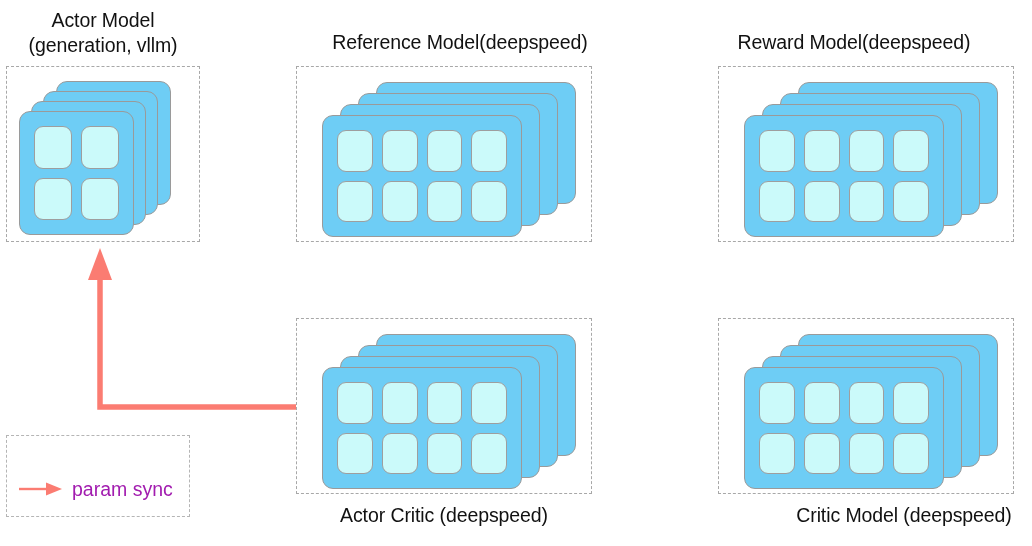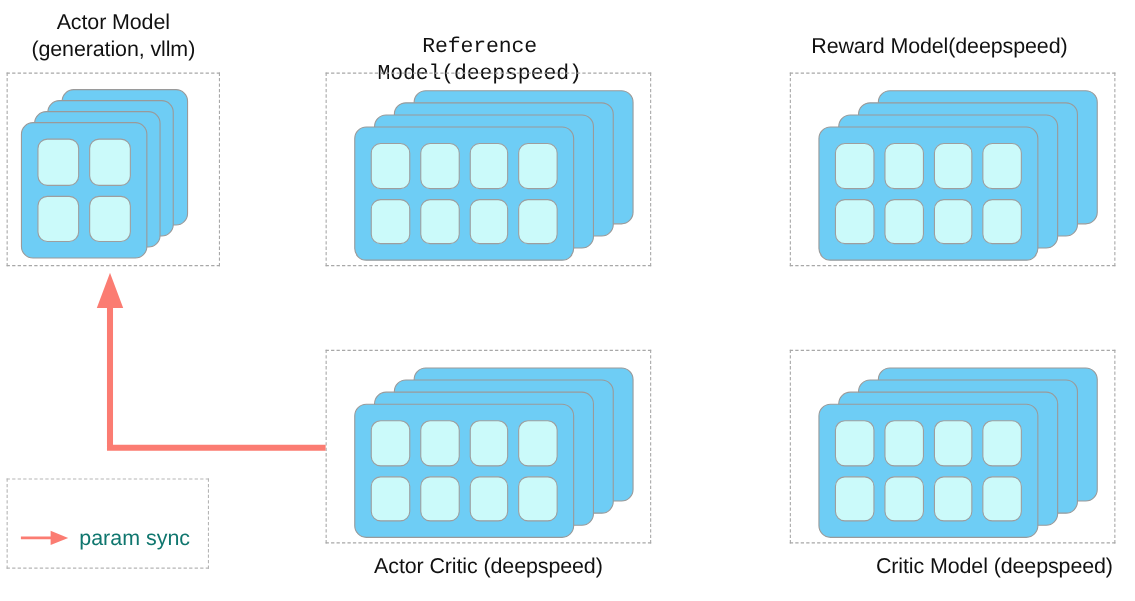--- a/index.html
+++ b/index.html
@@ -61,21 +61,21 @@
   .arrow-svg{position:absolute;left:0;top:0;width:1032px;height:546px;pointer-events:none;}
 
   
   .legend{position:absolute;box-sizing:border-box;border:1.6px dashed #b5b5b5;}
   .legend-row{
     position:absolute;
     display:flex;
     align-items:center;
     gap:8px;
   }
-  .legend-label{font-size:19.5px;color:#0f766e;line-height:22px;white-space:nowrap;}
+  .legend-label{font-size:19.5px;color:#a21caf;line-height:22px;white-space:nowrap;}
 </style>
 </head>
 <body>
 
 <div class="canvas">
 
   <div class="title" style="left:6px;top:8px;width:194px;">Actor Model
 (generation, vllm)</div>
   <div class="group" style="left:6px;top:66px;width:194px;height:176px;"></div>
   <div class="stack" style="left:6px;top:66px;width:194px;height:176px;">
@@ -83,21 +83,21 @@
     <div class="card back" style="left:37px;top:25px;width:115px;height:124px;"></div>
     <div class="card back" style="left:25px;top:35px;width:115px;height:124px;"></div>
     <div class="card front grid2x2" style="left:13px;top:45px;width:115px;height:124px;">
       <div class="cell"></div>
       <div class="cell"></div>
       <div class="cell"></div>
       <div class="cell"></div>
     </div>
   </div>
 
-  <div class="title" style="left:288px;top:30px;width:296px;font-family:Liberation Mono, monospace;">Reference Model(deepspeed)</div>
+  <div class="title" style="left:312px;top:30px;width:296px;">Reference Model(deepspeed)</div>
   <div class="group" style="left:296px;top:66px;width:296px;height:176px;"></div>
   <div class="stack" style="left:296px;top:66px;width:296px;height:176px;">
     <div class="card back" style="left:80px;top:16px;width:200px;height:122px;"></div>
     <div class="card back" style="left:62px;top:27px;width:200px;height:122px;"></div>
     <div class="card back" style="left:44px;top:38px;width:200px;height:122px;"></div>
     <div class="card front grid4x2" style="left:26px;top:49px;width:200px;height:122px;">
       <div class="cell"></div>
       <div class="cell"></div>
       <div class="cell"></div>
       <div class="cell"></div>

